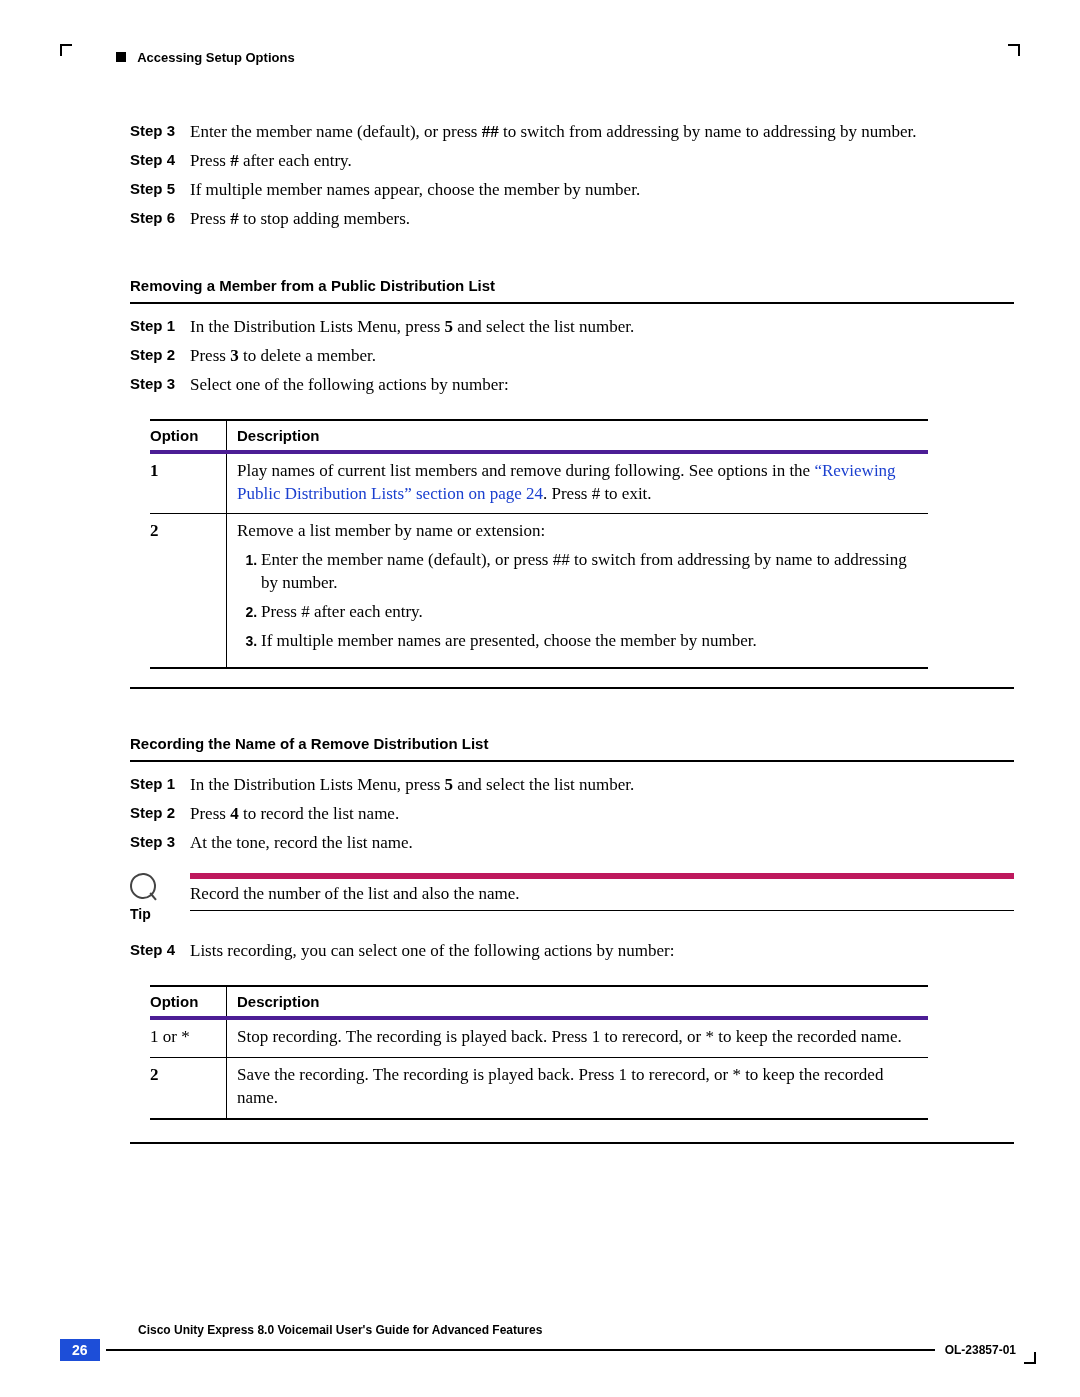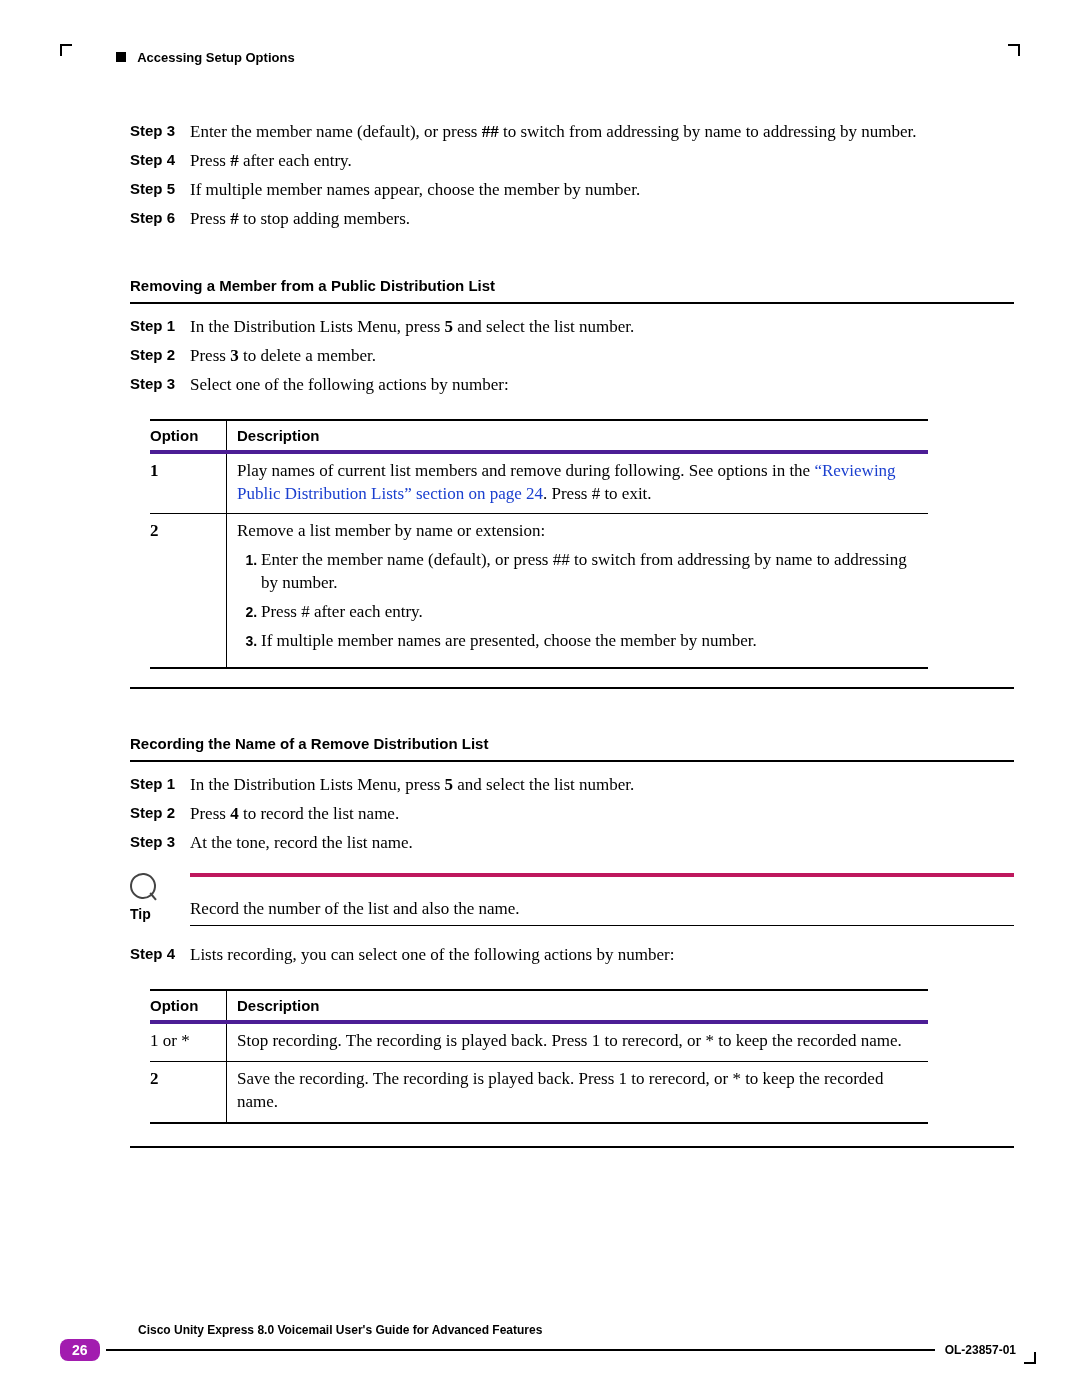--- a/index.html
+++ b/index.html
@@ -108,21 +108,21 @@
     width:2px; height:9px;
     background:#444;
   }
   .tip-label {
     font-family: Arial, Helvetica, sans-serif;
     font-weight: bold;
     font-size: 14px;
     margin-top: 2px;
   }
   .tip-right { flex:1; }
-  .tip-right .tip-line-top { border-top:4px solid #be185d; padding-top:22px;}
+  .tip-right .tip-line-top { border-top:6px solid #be185d; padding-top:5px;}
   .tip-right .tip-line-bot { border-bottom:1px solid #000; padding-bottom:6px;}
 
   .end-rule { margin-top: 26px; }
 
   .footer {
     position: absolute;
     bottom: 36px;
     left: 60px; right: 44px;
     font-family: Arial, Helvetica, sans-serif;
     font-size: 12px;
@@ -131,26 +131,25 @@
     display:flex;
     align-items:flex-end;
     margin-bottom: 2px;
   }
   .footer .ftitle { font-weight: bold; margin-left: 78px; font-size: 12px; }
   .footer .bar-row {
     display:flex;
     align-items:center;
   }
   .footer .pnum {
-    background:#a21caf;
+    background:#1d4ed8;
     color:#fff;
     font-weight:bold;
     padding: 3px 12px;
     font-size: 14px;
-    border-radius: 8px;
   }
   .footer .bar {
     flex:1;
     height: 2px;
     background:#000;
     margin-left: 6px;
   }
   .footer .doc-id {
     font-weight:bold;
     font-size: 12px;

